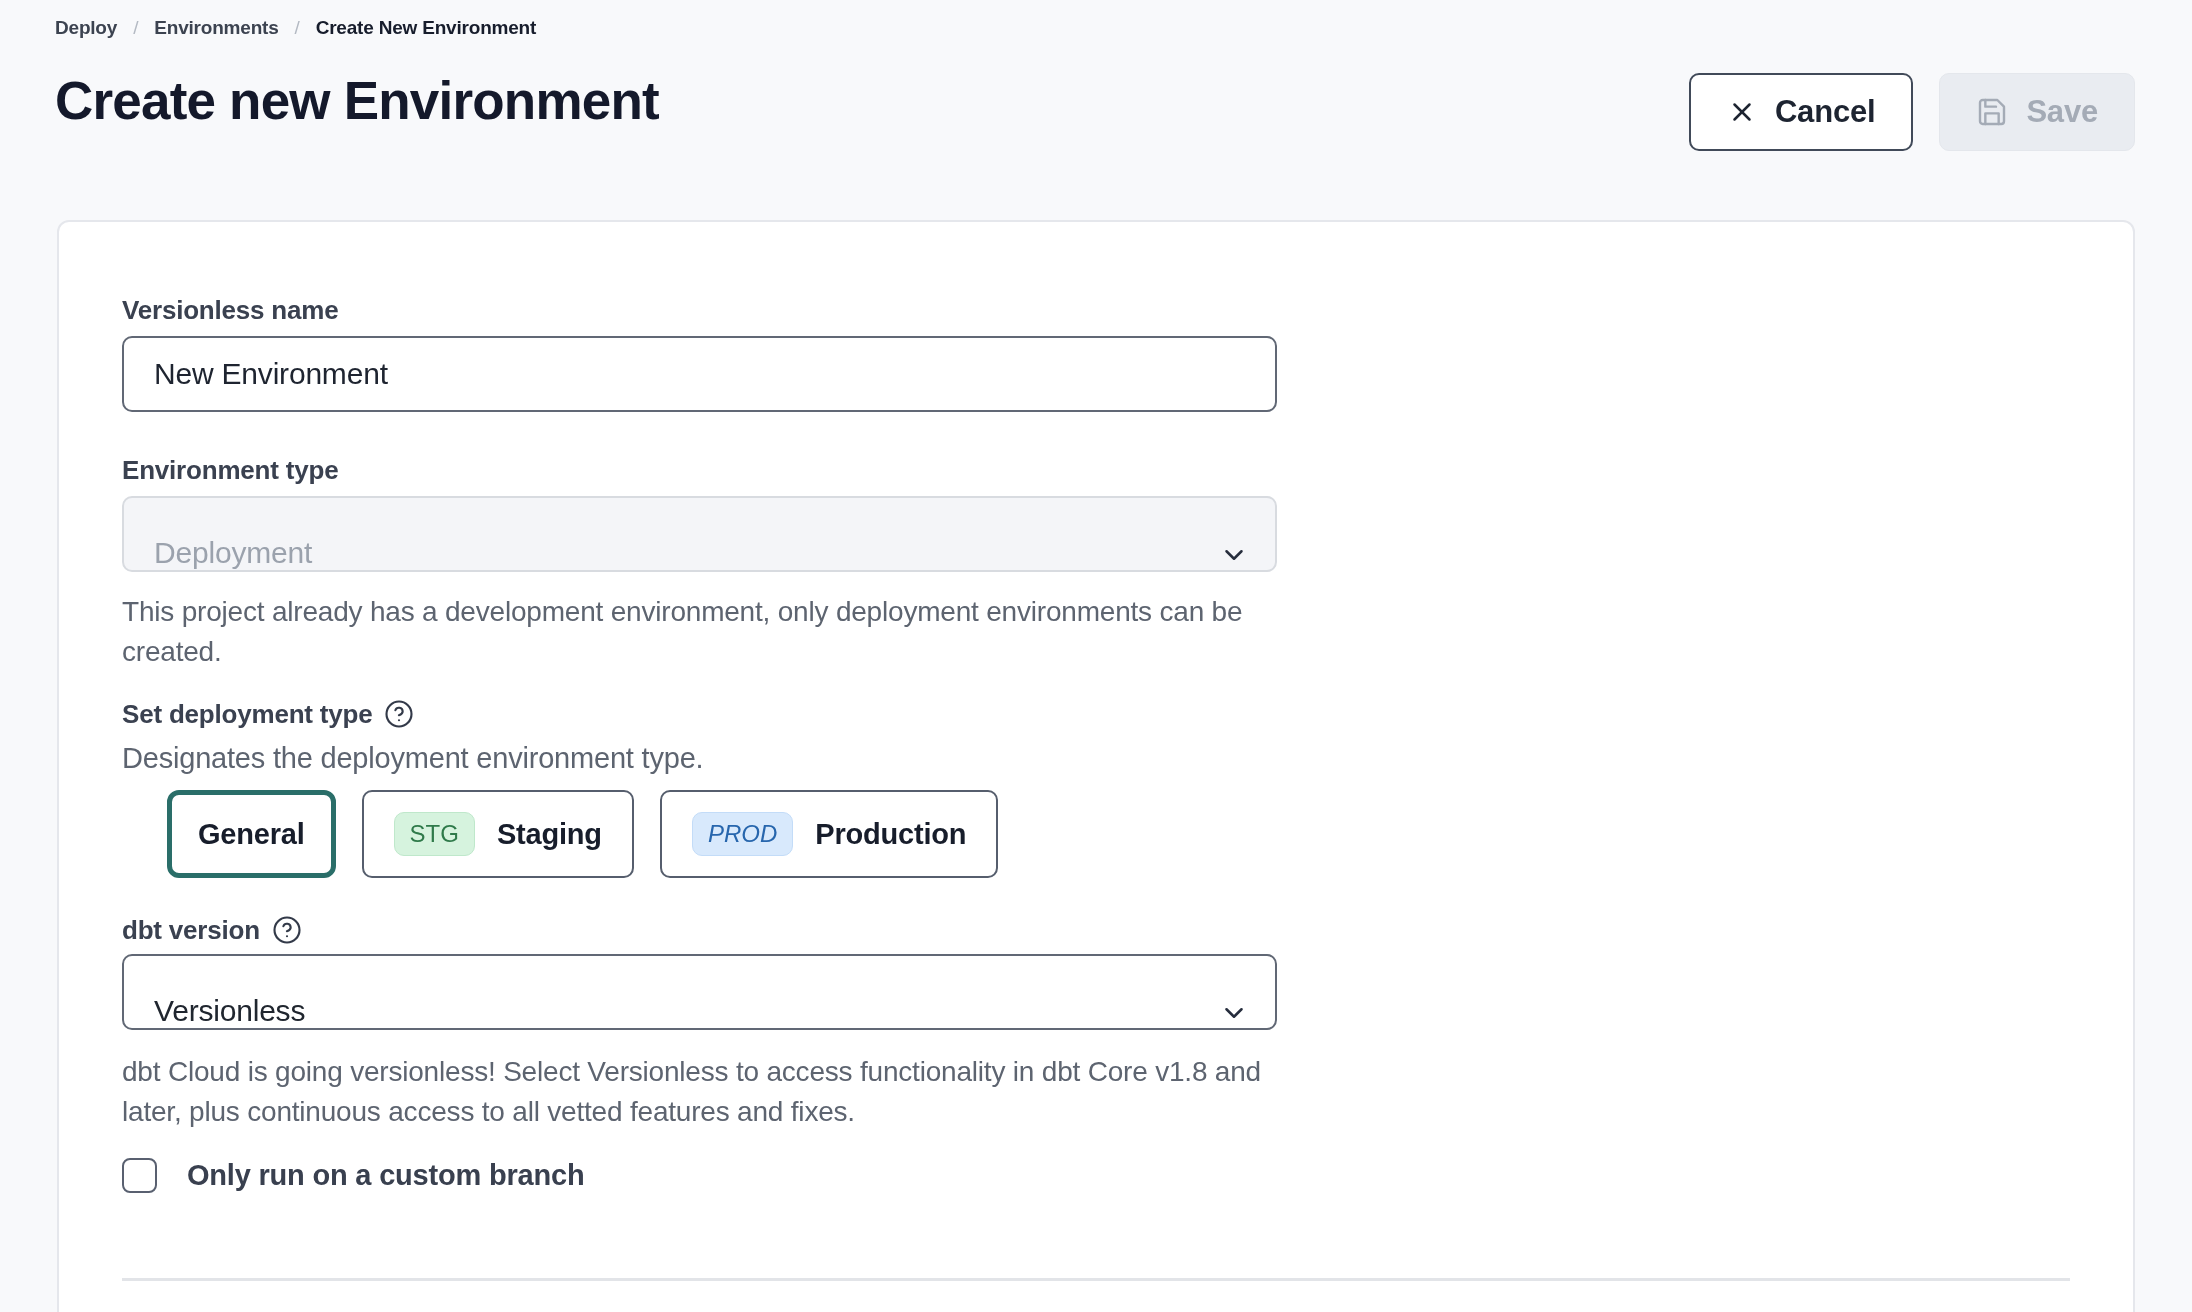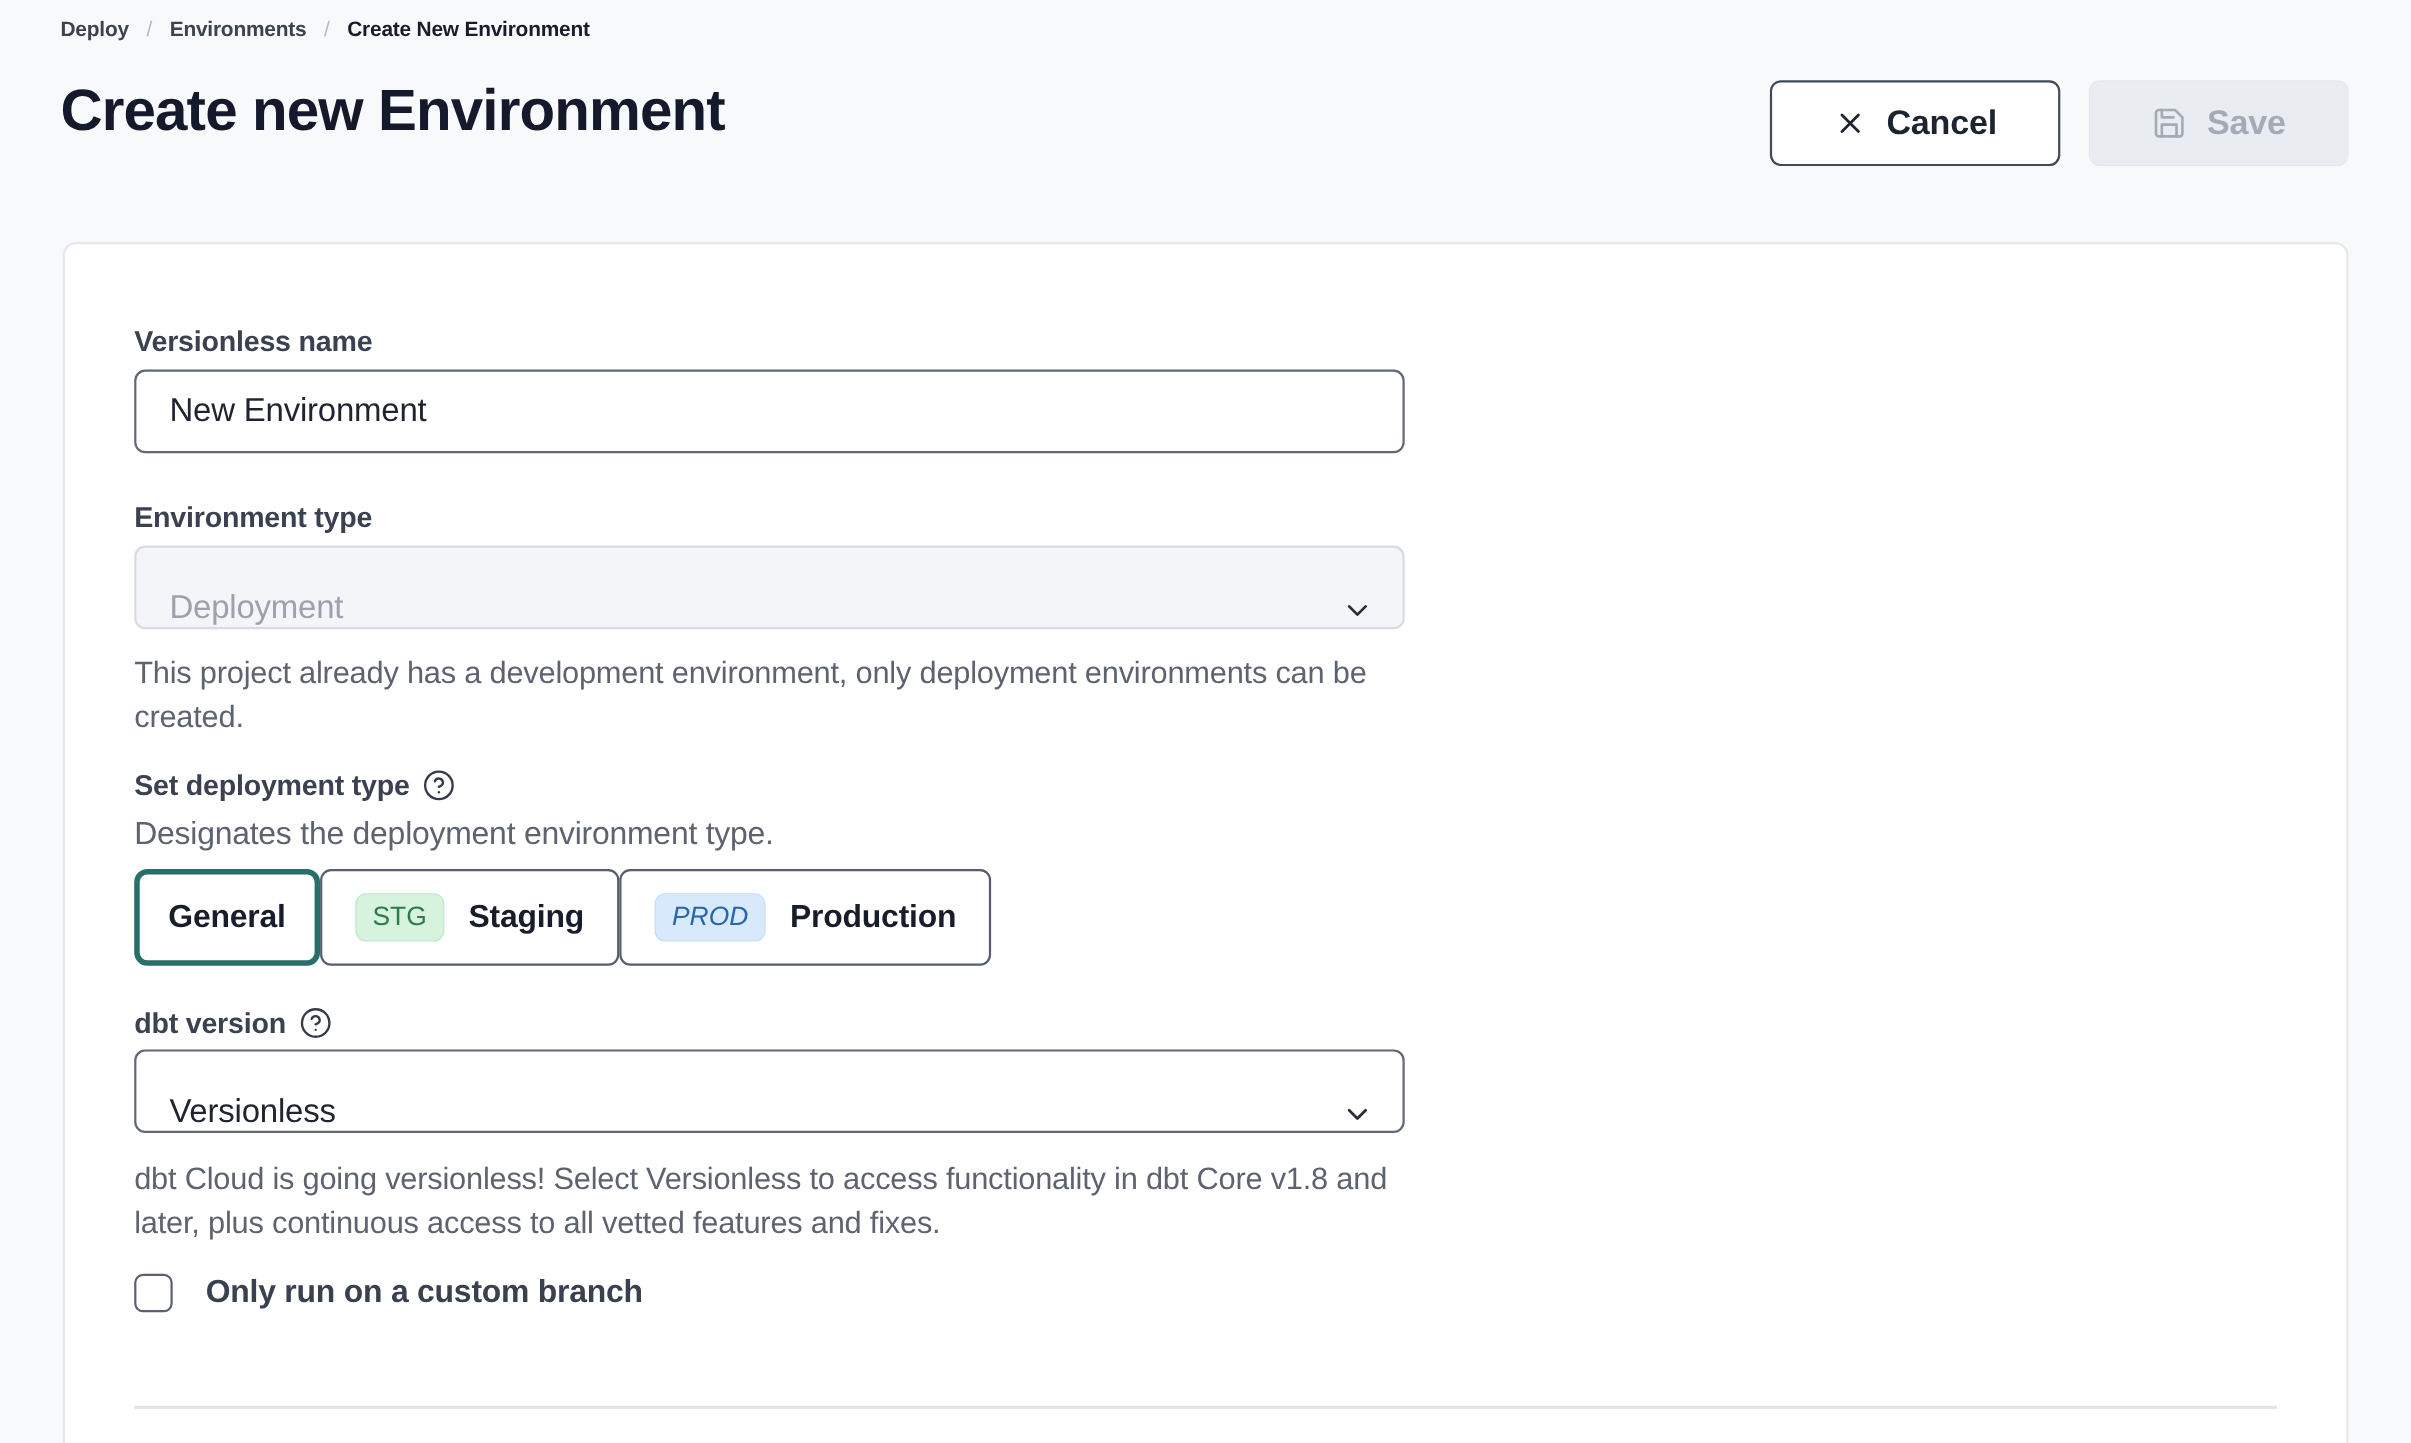--- a/index.html
+++ b/index.html
@@ -28,21 +28,21 @@
     font-size: 53px; font-weight: 700; letter-spacing: -0.8px;
     color: #14192b;
   }
 
   .header-actions {
     position: absolute; top: 73px; right: 57px;
     display: flex; gap: 26px;
   }
   .btn {
     display: inline-flex; align-items: center; gap: 18px;
-    height: 78px; padding: 0 56px;
+    height: 78px; padding: 0 36px;
     border-radius: 10px; font-size: 31px; font-weight: 600;
     font-family: inherit; cursor: pointer; letter-spacing: -0.2px;
   }
   .btn-cancel {
     background: #ffffff; border: 2.5px solid #414a59; color: #1d2431;
   }
   .btn-save {
     background: #e9ecf1; border: 1px solid #e4e7ec; color: #a4abb6;
     cursor: default;
   }
@@ -87,21 +87,21 @@
   .select-enabled { background: #fff; border: 2px solid #616875; color: #20262f; }
   .select-disabled { background: #f4f5f8; border: 2px solid #d8dbe0; color: #9ba2ad; cursor: default; }
   .chevron { color: #262d3d; flex: none; }
 
   .helper-text {
     margin-top: 20px; font-size: 28px; line-height: 40px; color: #5d6470;
   }
   .gap-group { margin-top: 26px; }
   .field-desc { font-size: 29px; line-height: 36px; color: #5d6470; margin-bottom: 14px; }
 
-  .deploy-type-row { display: flex; margin-top: 10px; }
+  .deploy-type-row { display: flex; gap: 26px; margin-top: 10px; margin-left: 45px; }
   .type-btn {
     display: inline-flex; align-items: center; gap: 22px;
     height: 88px; padding: 0 30px;
     background: #fff; border: 2px solid #565e6d; border-radius: 10px;
     font-size: 29px; font-weight: 700; color: #171d2b;
     font-family: inherit; cursor: pointer; letter-spacing: -0.2px;
   }
   .type-btn.selected {
     border: 5px solid #2a6e69; border-radius: 12px; padding: 0 26px;
   }

